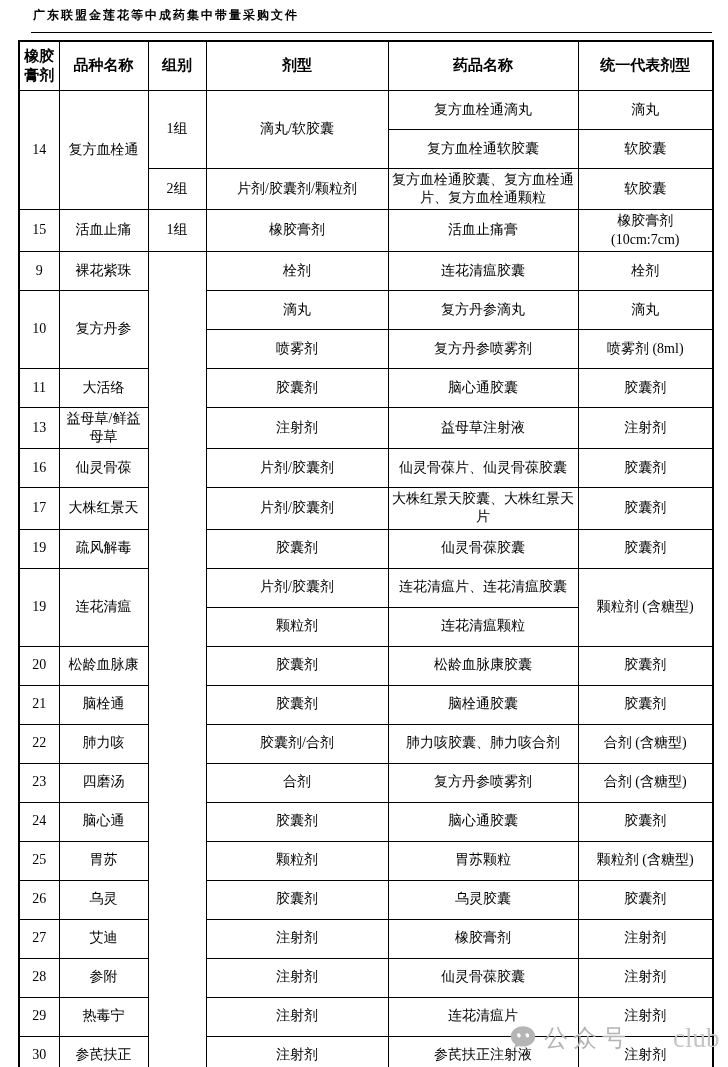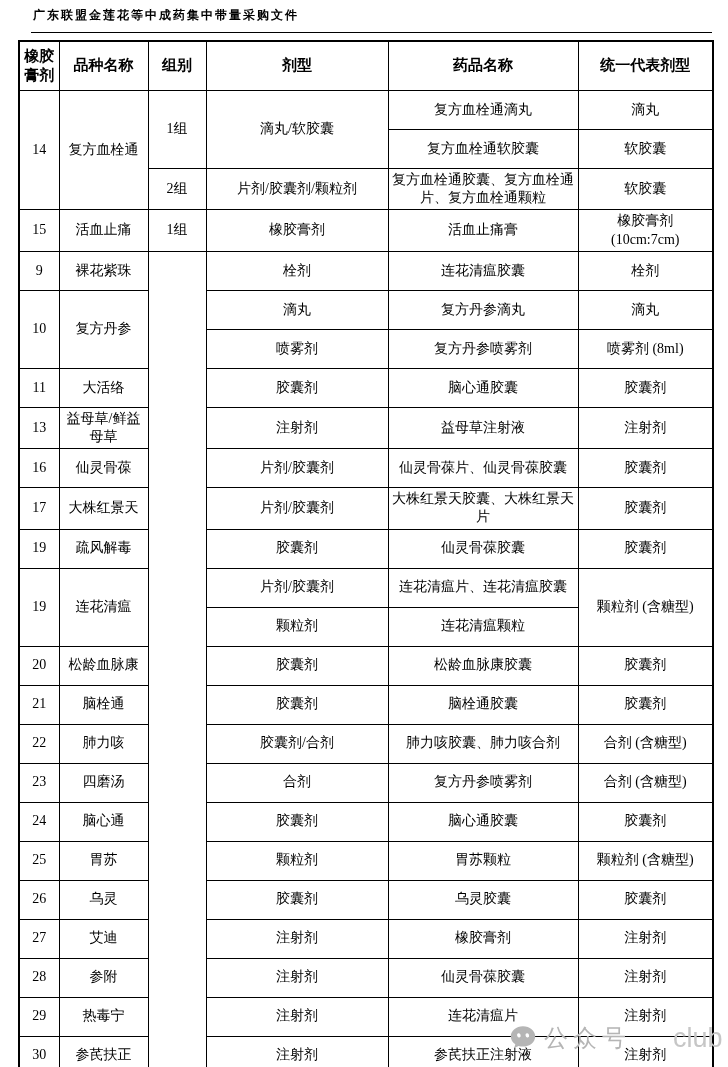--- a/index.html
+++ b/index.html
@@ -65,21 +65,21 @@
   }
   .wm-icon { width: 30px; height: 30px; display: inline-block; }
   .wm-label {
     font-family: "Liberation Sans", "DejaVu Sans", sans-serif;
     font-size: 24px;
     color: #b5b5b5;
     letter-spacing: 5px;
     margin-left: 6px;
   }
   .wm-suffix {
-    font-family: Liberation Sans, sans-serif;
+    font-family: Liberation Serif, serif;
     font-size: 27px;
     color: #c6c6c6;
     margin-left: 42px;
     text-align: center;
   }
 </style>
 </head>
 <body>
 
 <div class="page">

